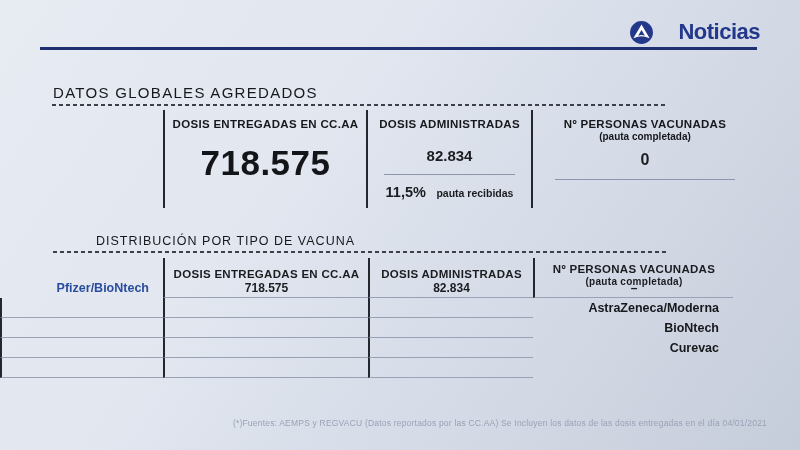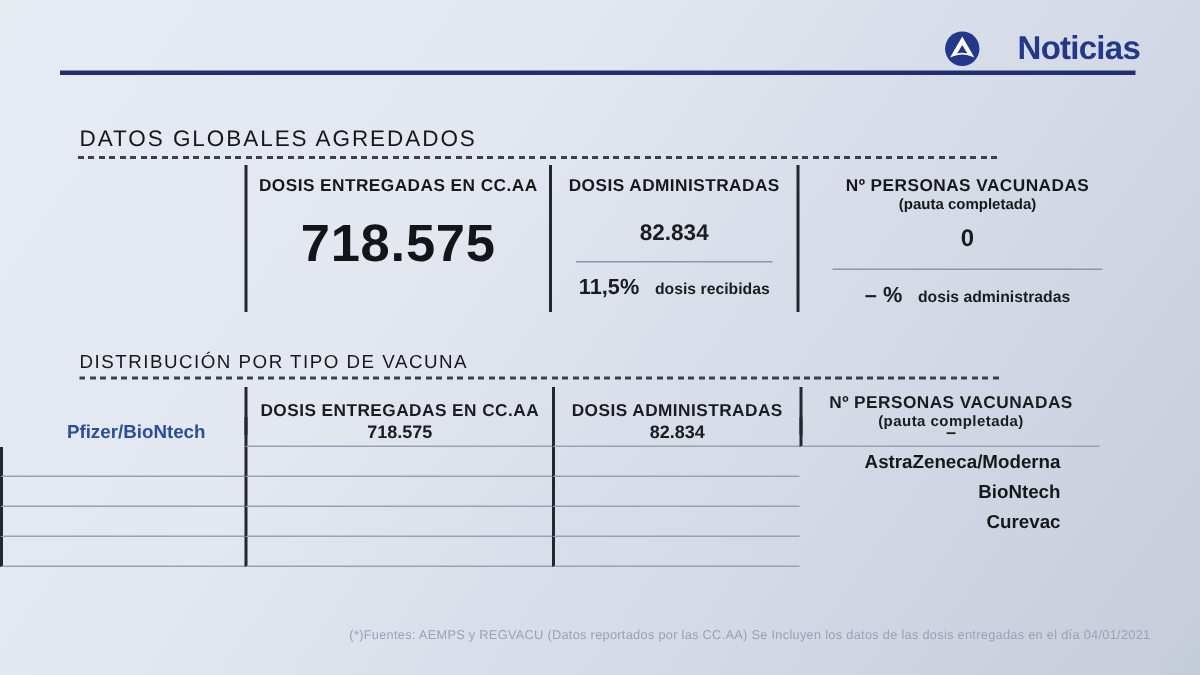--- a/index.html
+++ b/index.html
@@ -16,21 +16,21 @@
   .brand-rule { position:absolute; left:40px; top:47px; width:717px; height:3px; background:#202f72; }
 
   
   .dashes { position:absolute; height:2px;
     background:repeating-linear-gradient(90deg,#3d4049 0 4px,transparent 4px 7px); }
   .dash1 { left:52px; top:104px; width:616px; }
   .dash2 { left:53px; top:251px; width:614px; }
 
   .sec-title { position:absolute; left:53px; font-weight:normal; color:#17181c; }
   .sec1-title { top:84px; font-size:15px; letter-spacing:1.3px; }
-  .sec2-title { top:234px; font-size:12.5px; letter-spacing:1px; }
+  .sec2-title { top:234px; font-size:12.5px; letter-spacing:1px;margin-left:43px; }
 
   
   .kpis { position:absolute; left:163px; top:110px; display:flex; align-items:stretch; height:98px; }
   .kpi { padding-top:8px; text-align:center; }
   .kpi-1 { width:205px; border-left:2px solid #25272e; border-right:2px solid #25272e; }
   .kpi-2 { width:165px; border-right:2px solid #25272e; }
   .kpi-3 { width:224px; }
   .kpi-h { font-size:11.5px; font-weight:bold; letter-spacing:0.3px; color:#17181c; line-height:1.15; }
   .kpi-sub { font-size:10px; font-weight:bold; color:#17181c; }
   .kpi-big { margin-top:12px; font-size:35px; font-weight:800; letter-spacing:0.5px; color:#141519; }
@@ -43,21 +43,21 @@
 
   
   .vtable { position:absolute; left:0; top:258px; display:grid;
     grid-template-columns:163px 205px 165px 200px; grid-auto-rows:20px; }
   .vtable .hrow { height:32px; }
   .cell { display:flex; align-items:center; justify-content:center; text-align:center; }
   .th { font-size:11.5px; font-weight:bold; letter-spacing:0.3px; line-height:1.15; flex-direction:column; }
   .th .sub { font-size:10px; }
   .bar-l { border-left:2px solid #25272e; }
   .rline { border-bottom:1px solid #99a1b4; }
-  .label-cell { justify-content:flex-end; padding-right:26px; font-size:12.5px; font-weight:bold; color:#17181c; }
+  .label-cell { justify-content:flex-end; padding-right:14px; font-size:12.5px; font-weight:bold; color:#17181c; }
   .label-blue { color:#2b4d9e; }
   .val-cell { font-size:12px; font-weight:bold; color:#1b1c20; }
   .hrow.cell { padding-top:2px; }
 
   
   .footer-note { position:absolute; top:418px; right:33px; font-size:8.5px;
     color:#9aa1b6; letter-spacing:0.2px; }
 </style>
 </head>
 <body>
@@ -83,32 +83,28 @@
     <div class="kpi kpi-1">
       <div class="kpi-h">DOSIS ENTREGADAS EN CC.AA</div>
       <div class="kpi-big">718.575</div>
     </div>
     <div class="kpi kpi-2">
       <div class="kpi-h">DOSIS ADMINISTRADAS</div>
       <div class="kpi-val">82.834</div>
       <hr class="kpi-rule">
       <div class="kpi-pct-line">
         <span class="kpi-pct">11,5%</span>
-        <span class="kpi-pct-of">dosis recibidas</span>
+        <span class="kpi-pct-of">pauta recibidas</span>
       </div>
     </div>
     <div class="kpi kpi-3">
       <div class="kpi-h">Nº PERSONAS VACUNADAS</div>
       <div class="kpi-sub">(pauta completada)</div>
       <div class="kpi-val3">0</div>
       <hr class="kpi-rule">
-      <div class="kpi-pct-line">
-        <span class="kpi-pct">– %</span>
-        <span class="kpi-pct-of">dosis administradas</span>
-      </div>
     </div>
   </div>
 
   <div class="sec-title sec2-title">DISTRIBUCIÓN POR TIPO DE VACUNA</div>
   <div class="dashes dash2"></div>
 
   <div class="vtable">
 
     <div class="cell hrow"></div>
     <div class="cell hrow th bar-l">DOSIS ENTREGADAS EN CC.AA</div>

